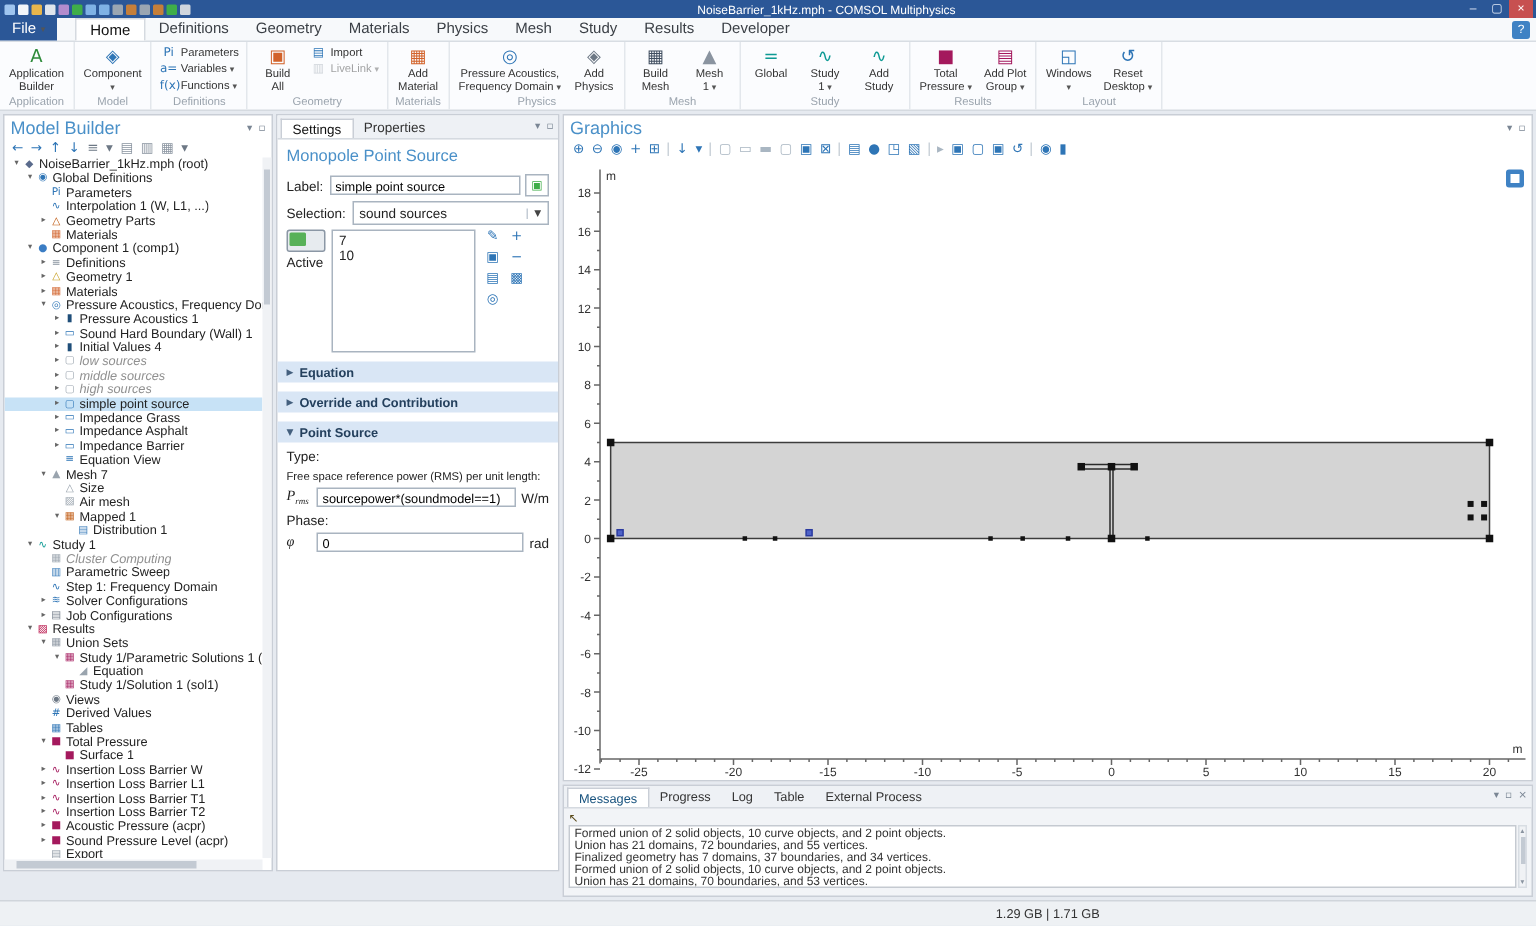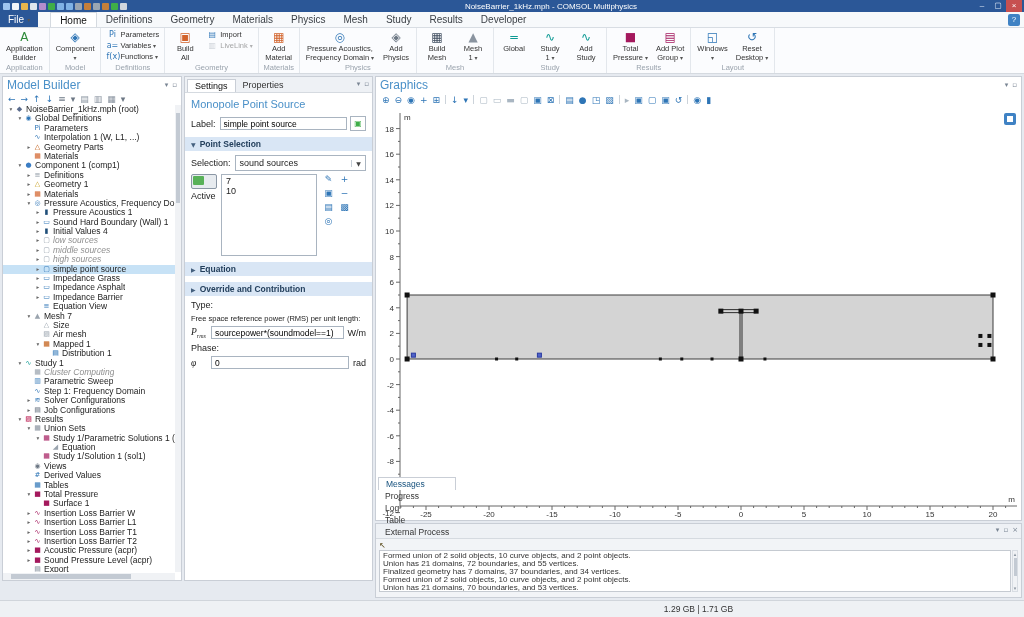--- a/index.html
+++ b/index.html
@@ -581,24 +581,20 @@
         <span>▫</span>
       </span>
   </div>
   <div id="set-body">
     <div class="stitle">Monopole Point Source</div>
     <div class="srow">
       <span class="slabel">Label:</span>
       <input class="sinput" style="flex: 1 1 0%;" value="simple point source">
       <span class="ic" style="width:14px;height:13px;border:1px solid #a9b4c0;margin-left:3px;text-align:center;line-height:13px;color:#3fae49;font-size:8px;">▣</span>
     </div>
-    <div class="sbar">
-      <span class="ic">▼</span>
-      <span>Point Selection</span>
-    </div>
     <div class="srow">
       <span class="slabel">Selection:</span>
       <div class="sdrop">
         <span class="val">sound sources</span>
         <span class="dcaret ic">▼</span>
       </div>
     </div>
     <div class="srow" style="align-items:flex-start;">
       <div style="width:30px;flex:0 0 auto;">
         <div id="active-toggle">
@@ -620,20 +616,24 @@
           <span>◎</span>
         </div>
     </div>
     <div class="sbar">
       <span class="ic">▶</span>
       <span>Equation</span>
     </div>
     <div class="sbar">
       <span class="ic">▶</span>
       <span>Override and Contribution</span>
+    </div>
+    <div class="sbar">
+      <span class="ic">▼</span>
+      <span>Point Source</span>
     </div>
     <div style="margin-top:4px;">Type:</div>
     <div class="ssmall">Free space reference power (RMS) per unit length:</div>
     <div class="srow">
       <span class="sym"><span>P</span><sub>rms</sub></span>
       <input class="sinput" style="flex: 1 1 0%;" value="sourcepower*(soundmodel==1)">
       <span class="unit">W/m</span>
     </div>
     <div style="margin-top:4px;">Phase:</div>
     <div class="srow">
@@ -821,21 +821,21 @@
         <rect x="601.4" y="235.96" width="4" height="4" fill="#111"></rect>
         <rect x="610.4" y="235.96" width="4" height="4" fill="#111"></rect>
         <rect x="627" y="6" width="12" height="12" rx="2" fill="#3f82c4"></rect>
         <rect x="630" y="9" width="6" height="6" fill="#fff"></rect>
       </svg>
   </div>
 </div>
 
 <div id="messages" class="panel">
   <div id="msg-tabs">
-    <span style="display:flex;flex-direction:column;">
+    <span style="display:flex;">
         <div class="mtab active">Messages</div>
         <div class="mtab">Progress</div>
         <div class="mtab">Log</div>
         <div class="mtab">Table</div>
         <div class="mtab">External Process</div>
       </span>
     <span id="msg-hicons" class="phicons ic">
         <span>▾</span>
         <span>▫</span>
         <span>×</span>

